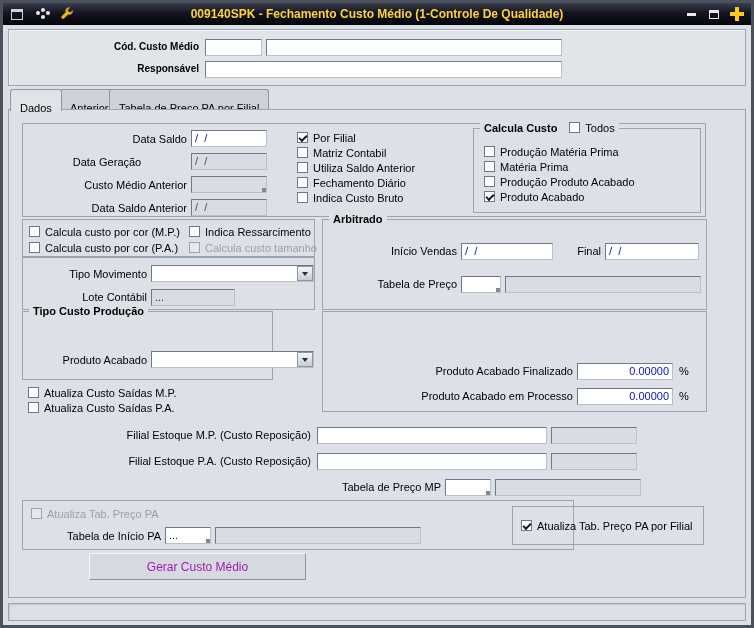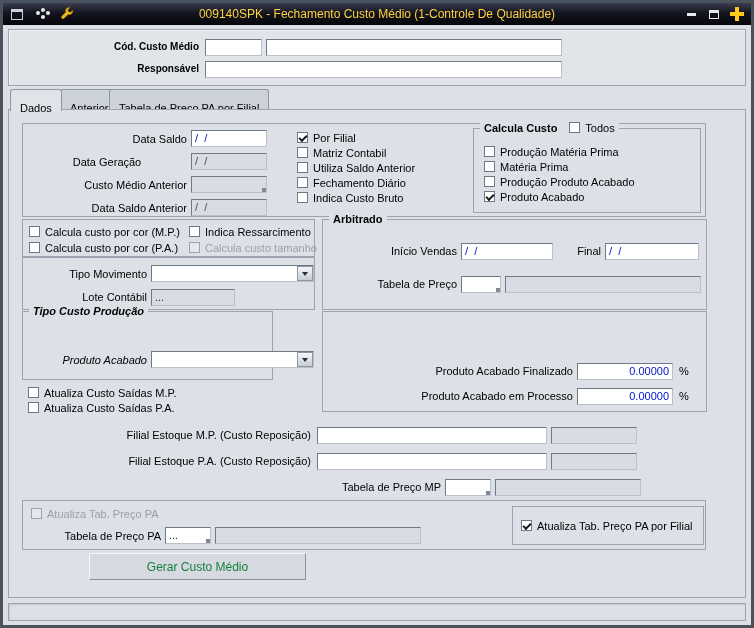--- a/index.html
+++ b/index.html
@@ -2,21 +2,21 @@
 <html><head>
 <meta charset="utf-8">
 <style>
   *{margin:0;padding:0;box-sizing:border-box;}
   body{font-family:"Liberation Sans",sans-serif;background:#aab2bc;}
   .window{position:relative;width:754px;height:628px;border:3px solid #4a525e;background:#dde1e7;overflow:hidden;}
   
   .titlebar{position:absolute;left:0;top:0;width:748px;height:22px;
     background:linear-gradient(180deg,#3a3d4e 0%,#14151f 45%,#05060a 100%);}
   .tb-title{position:absolute;left:0;right:0;top:0;height:16px;line-height:22px;text-align:center;
-    color:#ffd23f;font-size:12px;font-weight:normal;white-space:nowrap;}
+    color:#ffd23f;font-size:12px;font-weight:bold;white-space:nowrap;}
   .tb-icons{position:absolute;left:6px;top:0;height:22px;display:flex;gap:9px;align-items:center;z-index:2;}
   .tb-controls{position:absolute;right:6px;top:0;height:22px;display:flex;gap:7px;align-items:center;z-index:2;}
   .ctl{width:16px;height:15px;display:flex;align-items:center;justify-content:center;}
   .min-glyph{width:9px;height:3px;background:#e8e9ee;}
   .max-glyph{width:10px;height:9px;border:1px solid #e8e9ee;border-top-width:3px;}
   .plus{position:relative;width:14px;height:14px;}
   .plus::before{content:"";position:absolute;left:5px;top:0;width:4px;height:14px;background:#ffc91a;}
   .plus::after{content:"";position:absolute;left:0;top:5px;width:14px;height:4px;background:#ffc91a;}
   .icon-form{width:12px;height:11px;border:1px solid #cdd3dc;border-top:3px solid #cdd3dc;}
   .icon-paw{position:relative;width:13px;height:12px;}
@@ -51,21 +51,21 @@
     border:1px solid #8d97a4;display:flex;align-items:center;justify-content:center;}
   .ddarrow{width:0;height:0;border-left:3px solid transparent;border-right:3px solid transparent;border-top:4px solid #2a2f36;}
   .cbrow{position:absolute;display:flex;align-items:center;gap:5px;font-size:11px;height:13px;white-space:nowrap;}
   .cbrow.inline{position:static;}
   .cb{width:11px;height:11px;background:#fff;border:1px solid #6e7988;flex:none;position:relative;}
   .cb.checked::after{content:"";position:absolute;left:1px;top:2px;width:6px;height:3px;
     border-left:2px solid #16181c;border-bottom:2px solid #16181c;transform:rotate(-45deg);}
   .cbrow.disabled .cbl{color:#98a0aa;}
   .cbrow.disabled .cb{border-color:#9aa3ae;background:#e4e7ec;}
   .btn{position:absolute;font-size:12px;display:flex;align-items:center;justify-content:center;background:#d6dae0;
-    border:1px solid;border-color:#f3f5f7 #8a94a1 #8a94a1 #f3f5f7;color:#15803d;}
+    border:1px solid;border-color:#f3f5f7 #8a94a1 #8a94a1 #f3f5f7;color:#a21caf;}
 </style>
 </head>
 <body>
 
 <div class="window">
 
   <div class="titlebar">
     <div class="tb-icons">
       <span class="ctl">
           <span class="icon-form"></span>
@@ -198,21 +198,21 @@
       <span class="legend">Arbitrado</span>
       <div class="flabel r" style="left:8px;top:25px;width:126px;">Início Vendas</div>
       <div class="tin" style="left:138px;top:23px;width:92px;">/  /</div>
       <div class="flabel r" style="left:238px;top:25px;width:40px;">Final</div>
       <div class="tin" style="left:282px;top:23px;width:94px;">/  /</div>
       <div class="flabel r" style="left:8px;top:58px;width:126px;">Tabela de Preço</div>
       <div class="tin grip" style="left:138px;top:56px;width:40px;"></div>
       <div class="tin gray" style="left:182px;top:56px;width:196px;"></div>
     </div>
 
-    <div class="gbox" style="left:13px;top:201px;width:251px;height:69px;font-style:italic;">
+    <div class="gbox" style="left:13px;top:201px;width:251px;height:69px;">
       <span class="legend">Tipo Custo Produção</span>
       <div class="flabel r" style="left:4px;top:42px;width:120px;">Produto Acabado</div>
       <div class="tin dd" style="left:128px;top:39px;width:163px;">
         <span class="ddval">EFETIVO</span>
         <span class="ddbtn"><span class="ddarrow"></span></span>
       </div>
     </div>
 
     <div class="gbox" style="left:313px;top:201px;width:385px;height:101px;">
       <div class="flabel r" style="left:8px;top:53px;width:242px;">Produto Acabado Finalizado</div>
@@ -237,26 +237,26 @@
     <div class="tin gray" style="left:542px;top:317px;width:86px;"></div>
 
     <div class="flabel r" style="left:18px;top:345px;width:284px;">Filial Estoque P.A. (Custo Reposição)</div>
     <div class="tin" style="left:308px;top:343px;width:230px;"></div>
     <div class="tin gray" style="left:542px;top:343px;width:86px;"></div>
 
     <div class="flabel r" style="left:18px;top:371px;width:414px;">Tabela de Preço MP</div>
     <div class="tin grip" style="left:436px;top:369px;width:46px;"></div>
     <div class="tin gray" style="left:486px;top:369px;width:146px;"></div>
 
-    <div class="gbox" style="left:13px;top:390px;width:684px;height:50px;">
+    <div class="gbox" style="left:13px;top:390px;width:552px;height:50px;">
       <div class="cbrow disabled" style="left:8px;top:6px;">
         <span class="cb"></span>
         <span class="cbl">Atualiza Tab. Preço PA</span>
       </div>
-      <div class="flabel r" style="left:6px;top:29px;width:132px;">Tabela de Preço PA</div>
+      <div class="flabel r" style="left:6px;top:29px;width:132px;">Tabela de Início PA</div>
       <div class="tin grip" style="left:142px;top:26px;width:46px;color:#2a2f36;">...</div>
       <div class="tin gray" style="left:192px;top:26px;width:206px;"></div>
       <div class="gbox" style="left:489px;top:5px;width:192px;height:39px;">
         <div class="cbrow" style="left:8px;top:12px;">
           <span class="cb checked"></span>
           <span class="cbl">Atualiza Tab. Preço PA por Filial</span>
         </div>
       </div>
     </div>
 

